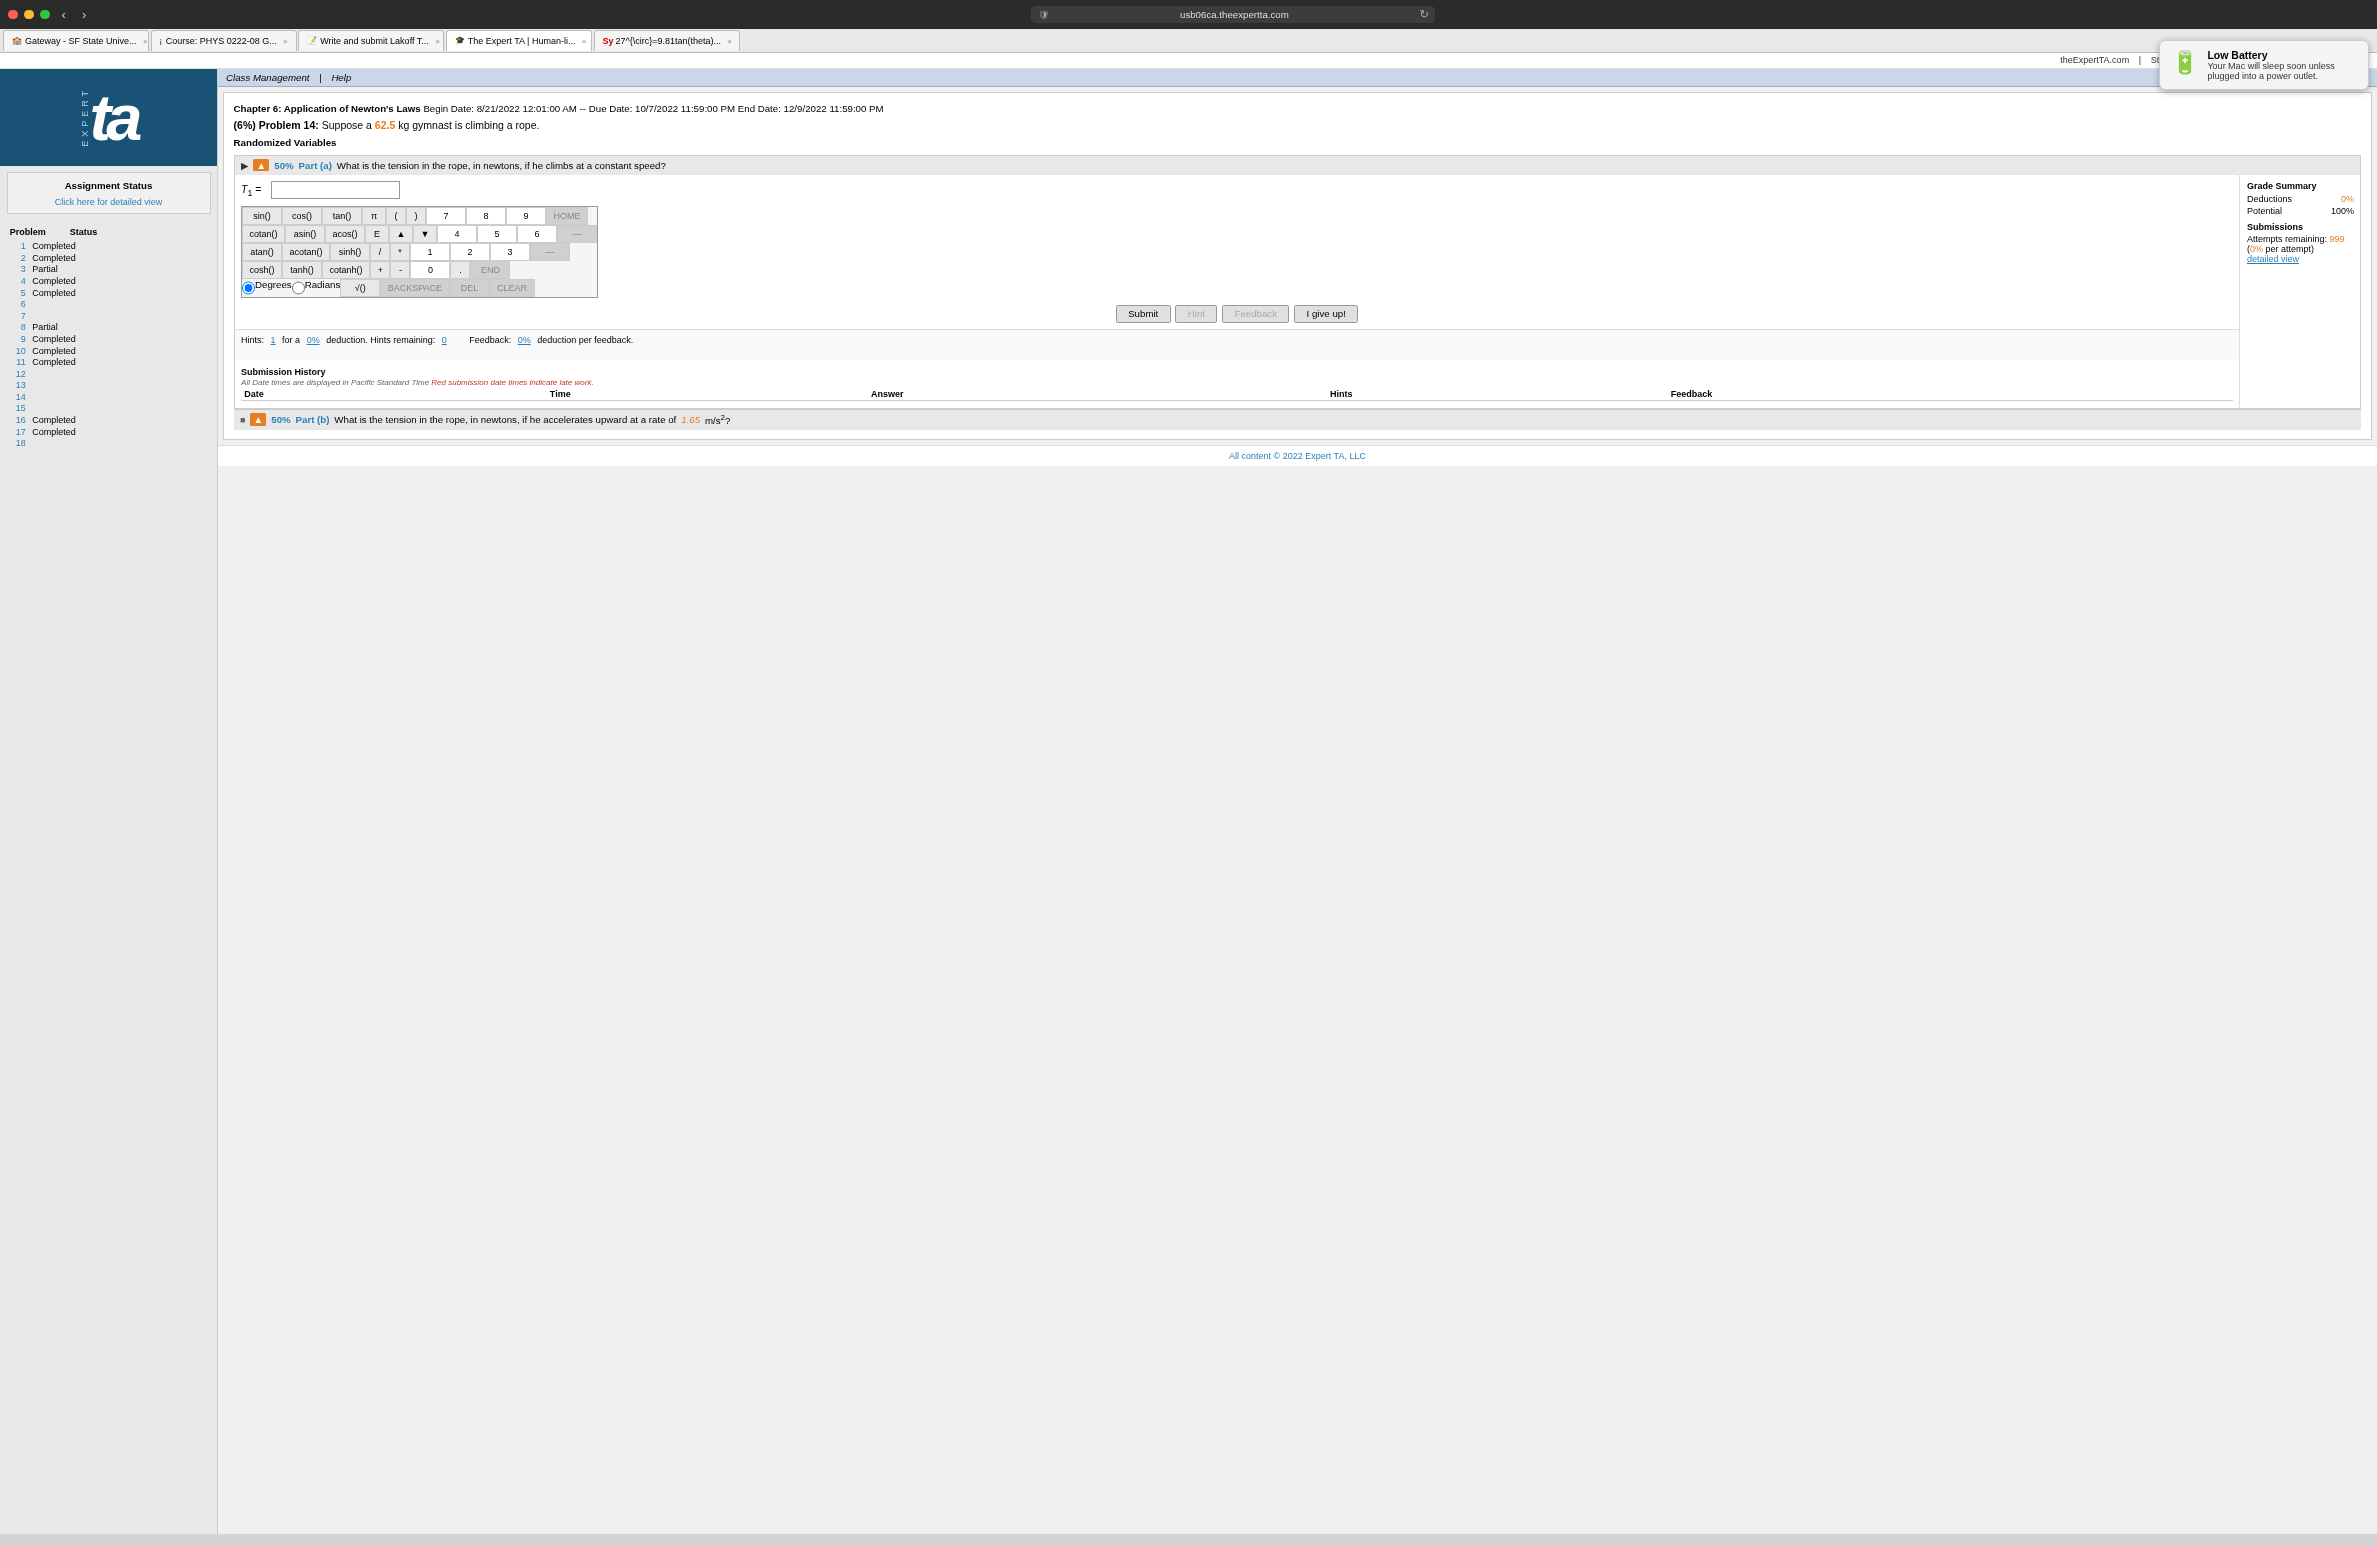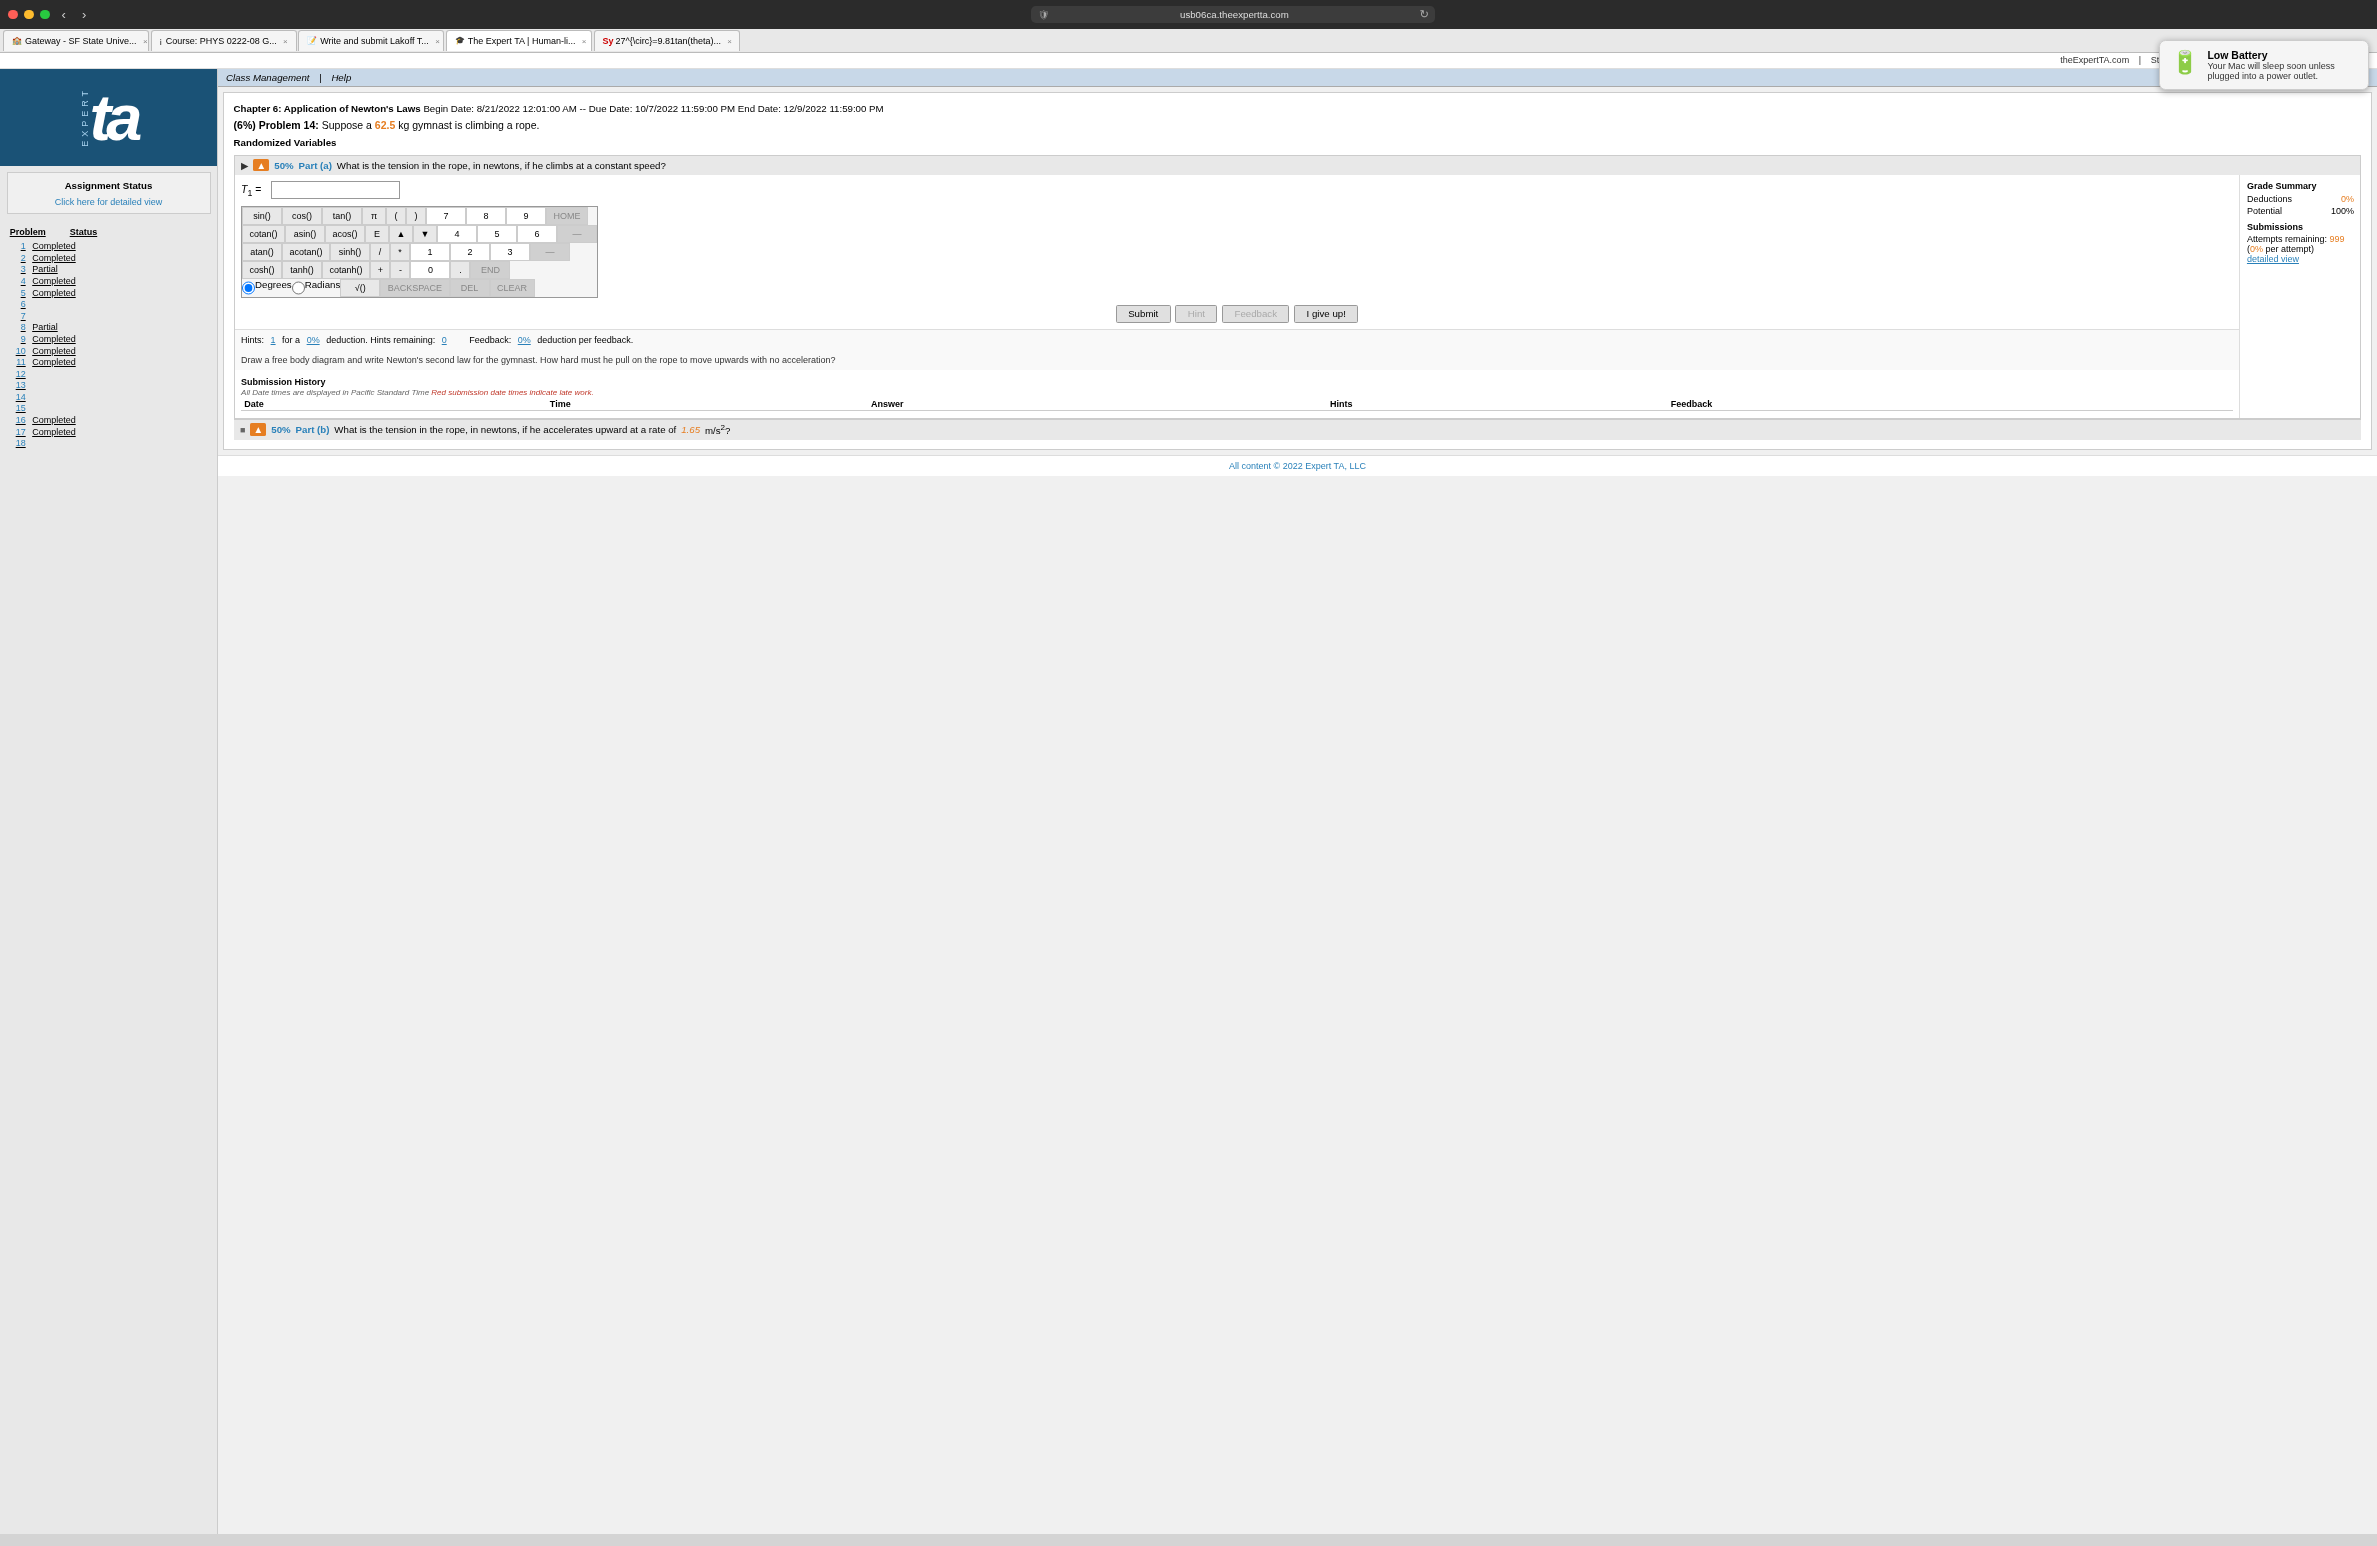--- a/index.html
+++ b/index.html
@@ -81,21 +81,21 @@
     }
     .assignment-status {
       background: #f0f0f0;
       border: 0.8px solid #ccc;
       margin: 6.5px;
       padding: 6.5px;
       text-align: center;
     }
     .assignment-status h3 { font-size: 9.7px; font-weight: bold; margin-bottom: 4.9px; }
     .assignment-status a { color: #2980b9; font-size: 9px; cursor: pointer; text-decoration: none; }
-    .problem-list { padding: 6.5px; text-decoration: underline; }
+    .problem-list { padding: 6.5px; }
     .problem-header { display: flex; gap: 24px; font-weight: bold; font-size: 9px; margin-bottom: 3.2px; padding: 0 3.2px; }
     .problem-item {
       display: flex; align-items: center; gap: 6.5px; padding: 0.8px 3.2px; font-size: 9px;
     }
     .problem-num { color: #2980b9; cursor: pointer; min-width: 16px; text-align: right; }
     .status-completed { color: #000; }
     .status-partial { color: #000; }
 
     
     .content-area {
@@ -571,21 +571,20 @@
                 <span>Hints:</span>
                 <span class="hint-text">1</span>
                 <span>for a</span>
                 <span class="orange hint-text">0%</span>
                 <span>deduction. Hints remaining:</span>
                 <span class="hint-text">0</span>
                 <span style="margin-left:16px;">Feedback:</span>
                 <span class="orange hint-text">0%</span>
                 <span>deduction per feedback.</span>
               </div>
-              <div class="hint-content">Draw a free body diagram and write Newton's second law for the gymnast. How hard must he pull on the rope to move upwards with no acceleration?</div>
             </div>
 
             <div class="sub-history">
               <h4>Submission History</h4>
               <p class="sub-note">
                 All Date times are displayed in Pacific Standard Time
                 <span class="red-text">Red submission date times indicate late work.</span>
               </p>
               <table>
                 <tbody>

